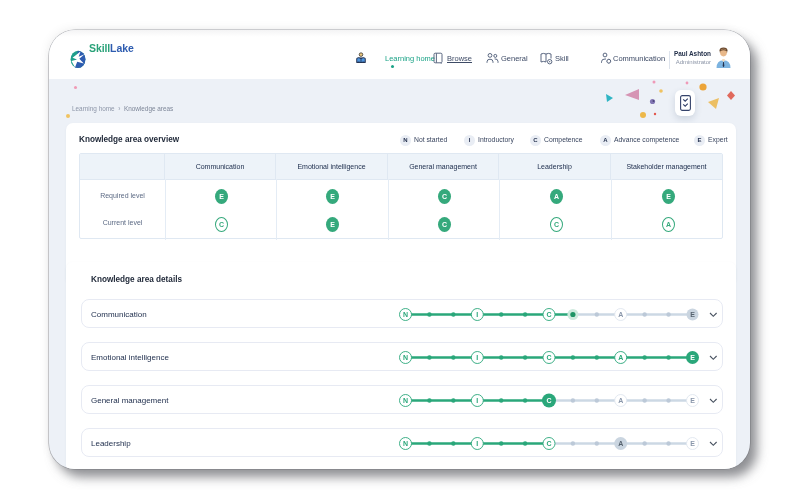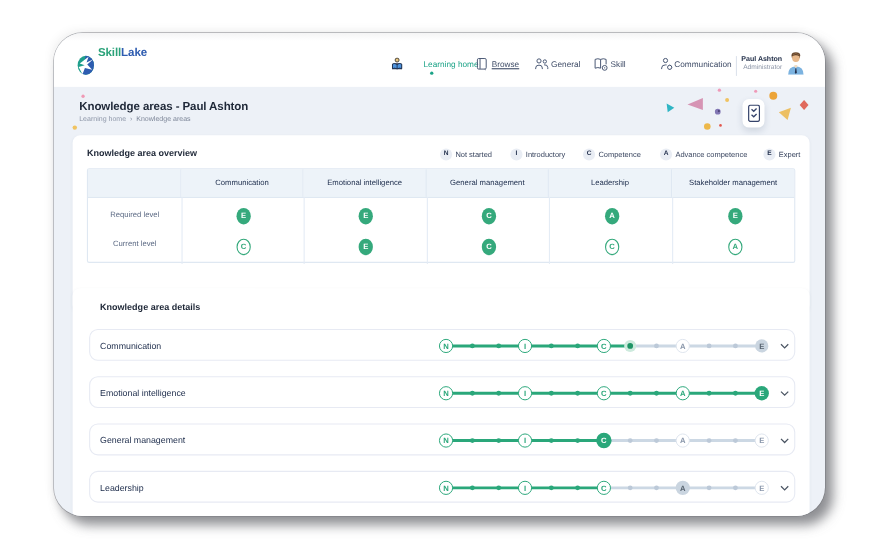--- a/index.html
+++ b/index.html
@@ -115,21 +115,20 @@
     <svg class="abs" style="left:666px; top:17px;" width="17" height="21" viewBox="0 0 17 21">
       <path d="M4.5 3.5 Q4.5 0.5 8.5 0.5 Q12.5 0.5 12.5 3.5 L12 6 L5 6 Z" fill="#6b4a2f"></path>
       <ellipse cx="8.5" cy="5.6" rx="3.4" ry="3.8" fill="#e8b88a"></ellipse>
       <path d="M5.1 4.2 Q8.5 2.4 11.9 4.2 L11.9 3.2 Q8.5 1.2 5.1 3.2 Z" fill="#5d3f26"></path>
       <path d="M1.5 21 Q1.5 13.5 8.5 13.2 Q15.5 13.5 15.5 21 Z" fill="#7cb3e0"></path>
       <path d="M7.2 13.4 L8.5 15 L9.8 13.4 L9.8 12 L7.2 12 Z" fill="#f4dcc0"></path>
       <path d="M8.1 15 L8.9 15 L9.4 19 L8.5 20.2 L7.6 19 Z" fill="#23304d"></path>
     </svg>
   </div>
 
-  <div id="ptitle">Knowledge areas - Paul Ashton</div>
   <div id="crumb">Learning home&nbsp;&nbsp;›&nbsp;&nbsp;<b>Knowledge areas</b></div>
   <div class="abs" style="left:25px; top:56px; width:3px; height:3px; border-radius:50%; background:#f09ab5;"></div>
   <div class="abs" style="left:17px; top:84px; width:4px; height:4px; border-radius:50%; background:#f0c361;"></div>
 
   <svg class="abs" style="left:540px; top:44px;" width="150" height="50" viewBox="0 0 150 50">
     <path d="M17 20 L24 24 L18 28 Z" fill="#2fb5c4"></path>
     <path d="M50 15 L50 26 L36 21 Z" fill="#d694b4"></path>
     <circle cx="63.5" cy="27.5" r="2.6" fill="#8277b4"></circle>
     <circle cx="64.5" cy="27" r="1" fill="#4d4479"></circle>
     <circle cx="65" cy="8" r="1.5" fill="#ef9ab8"></circle>

